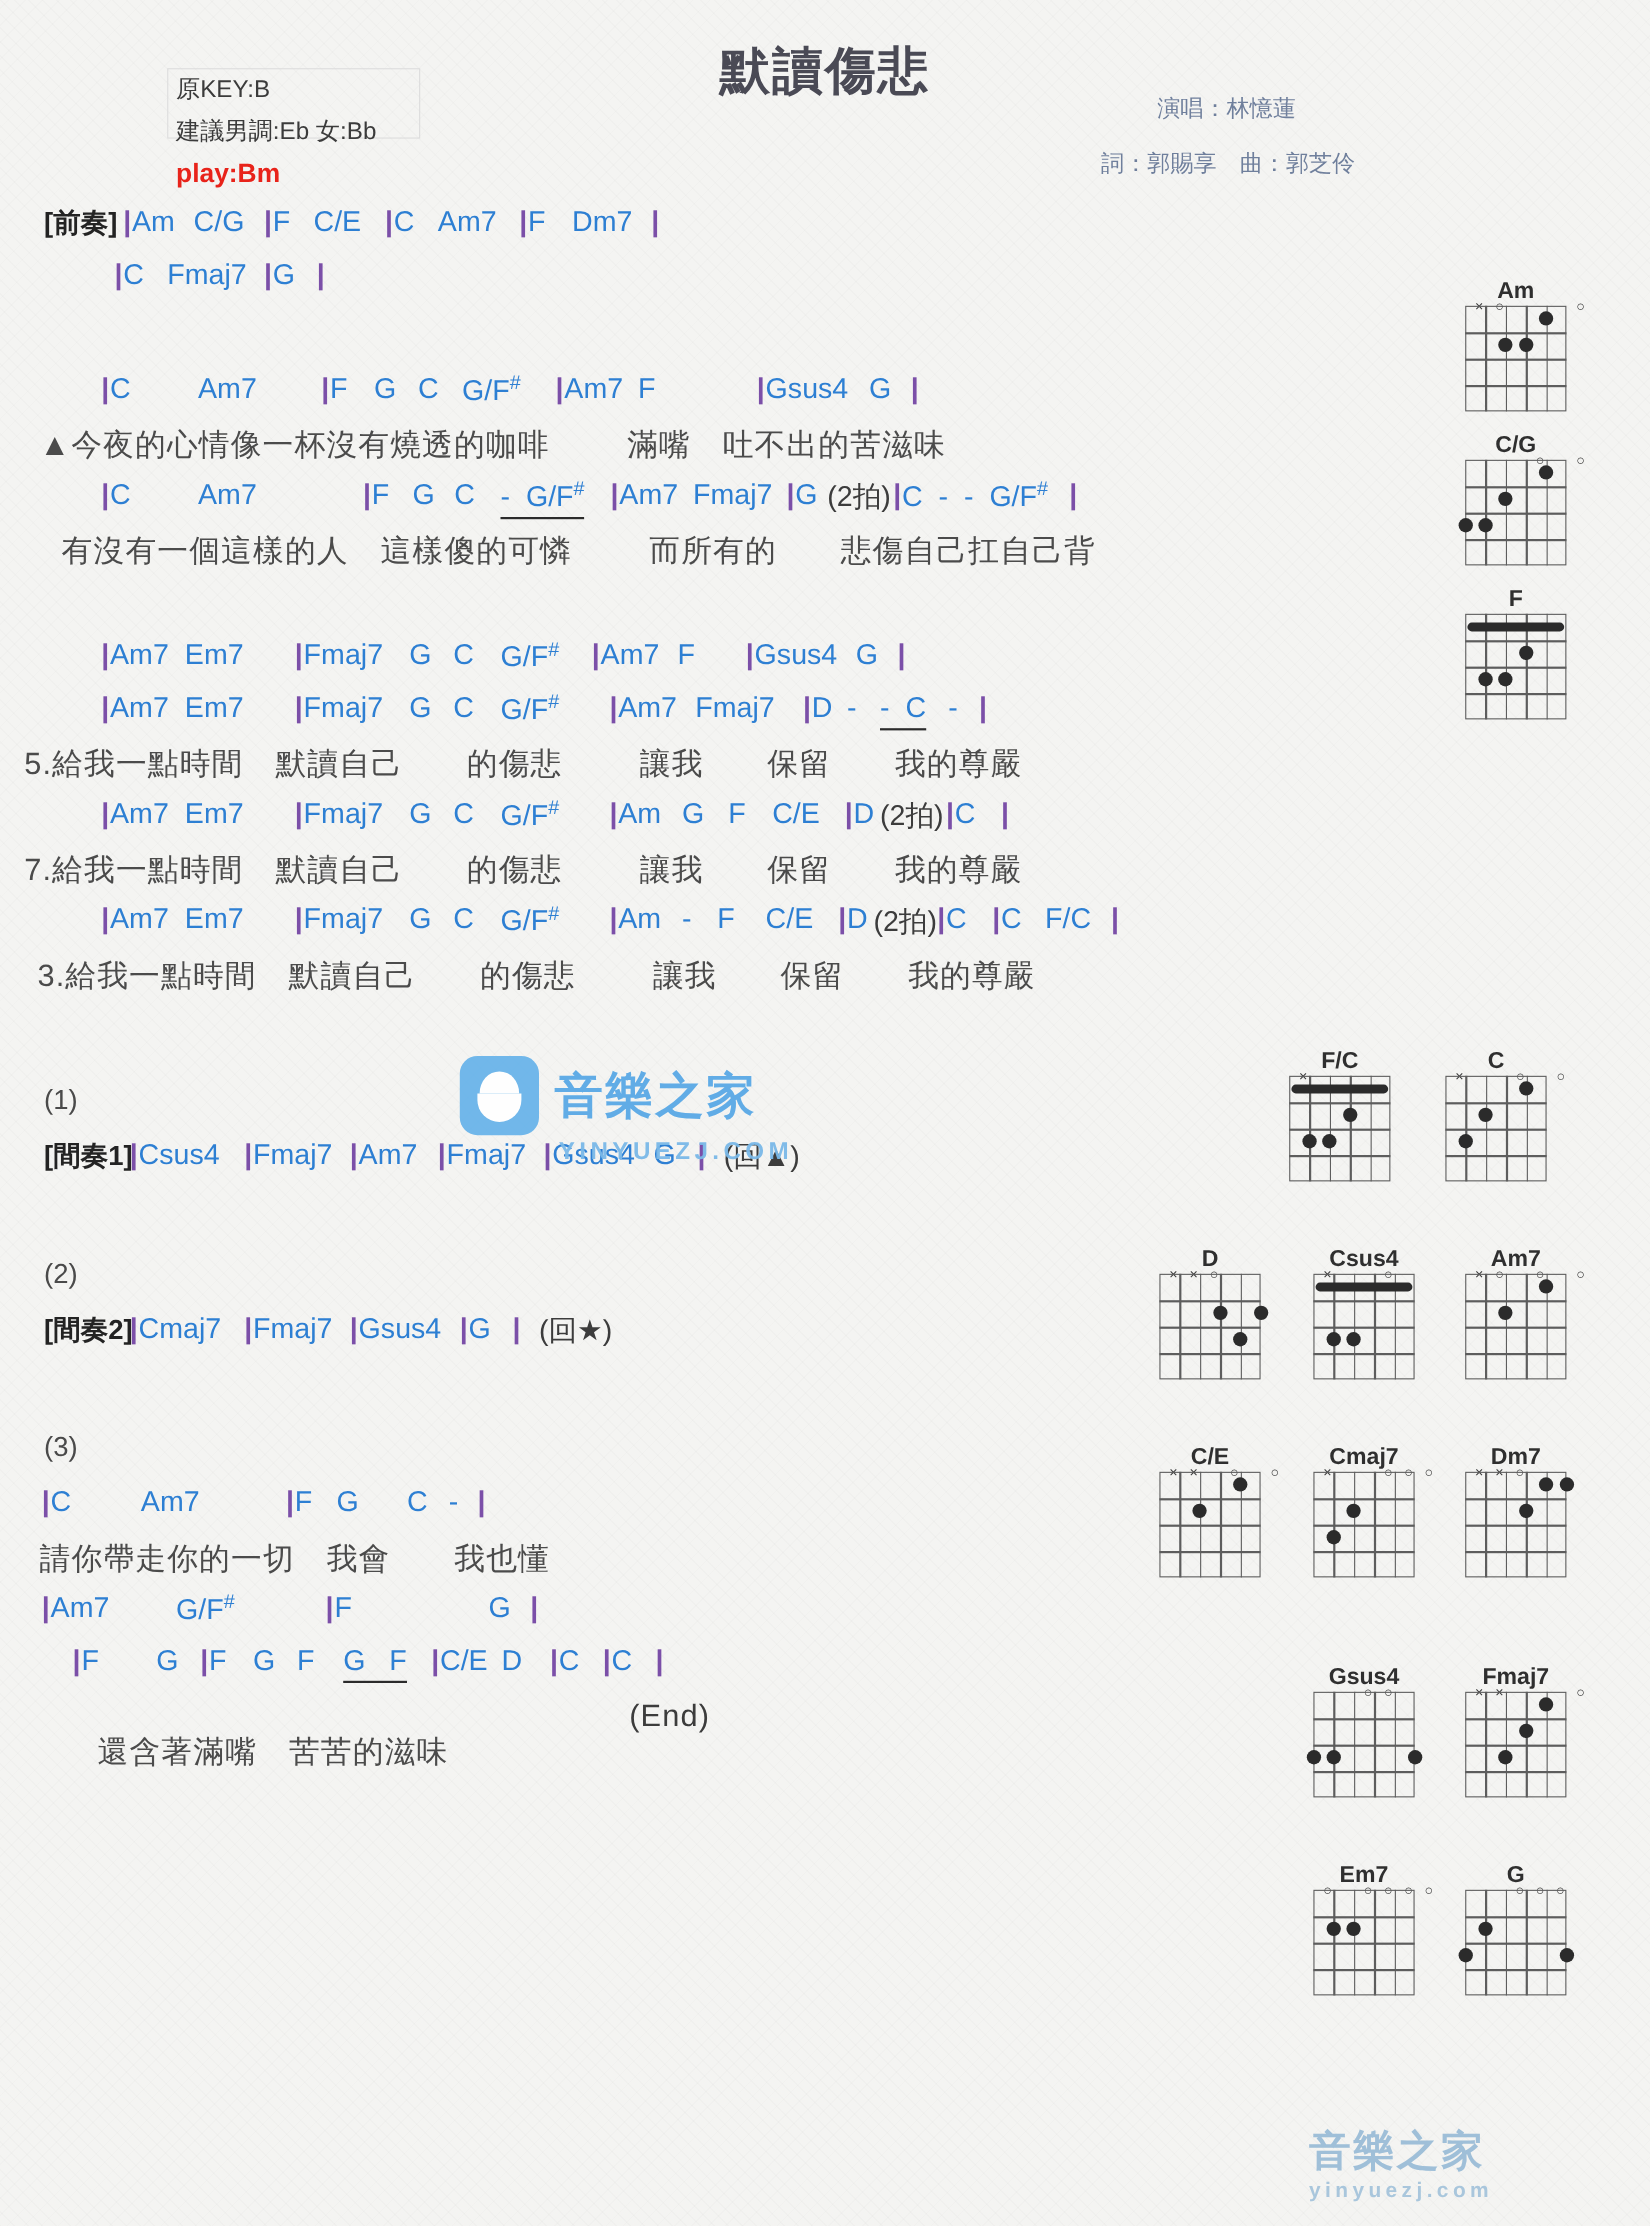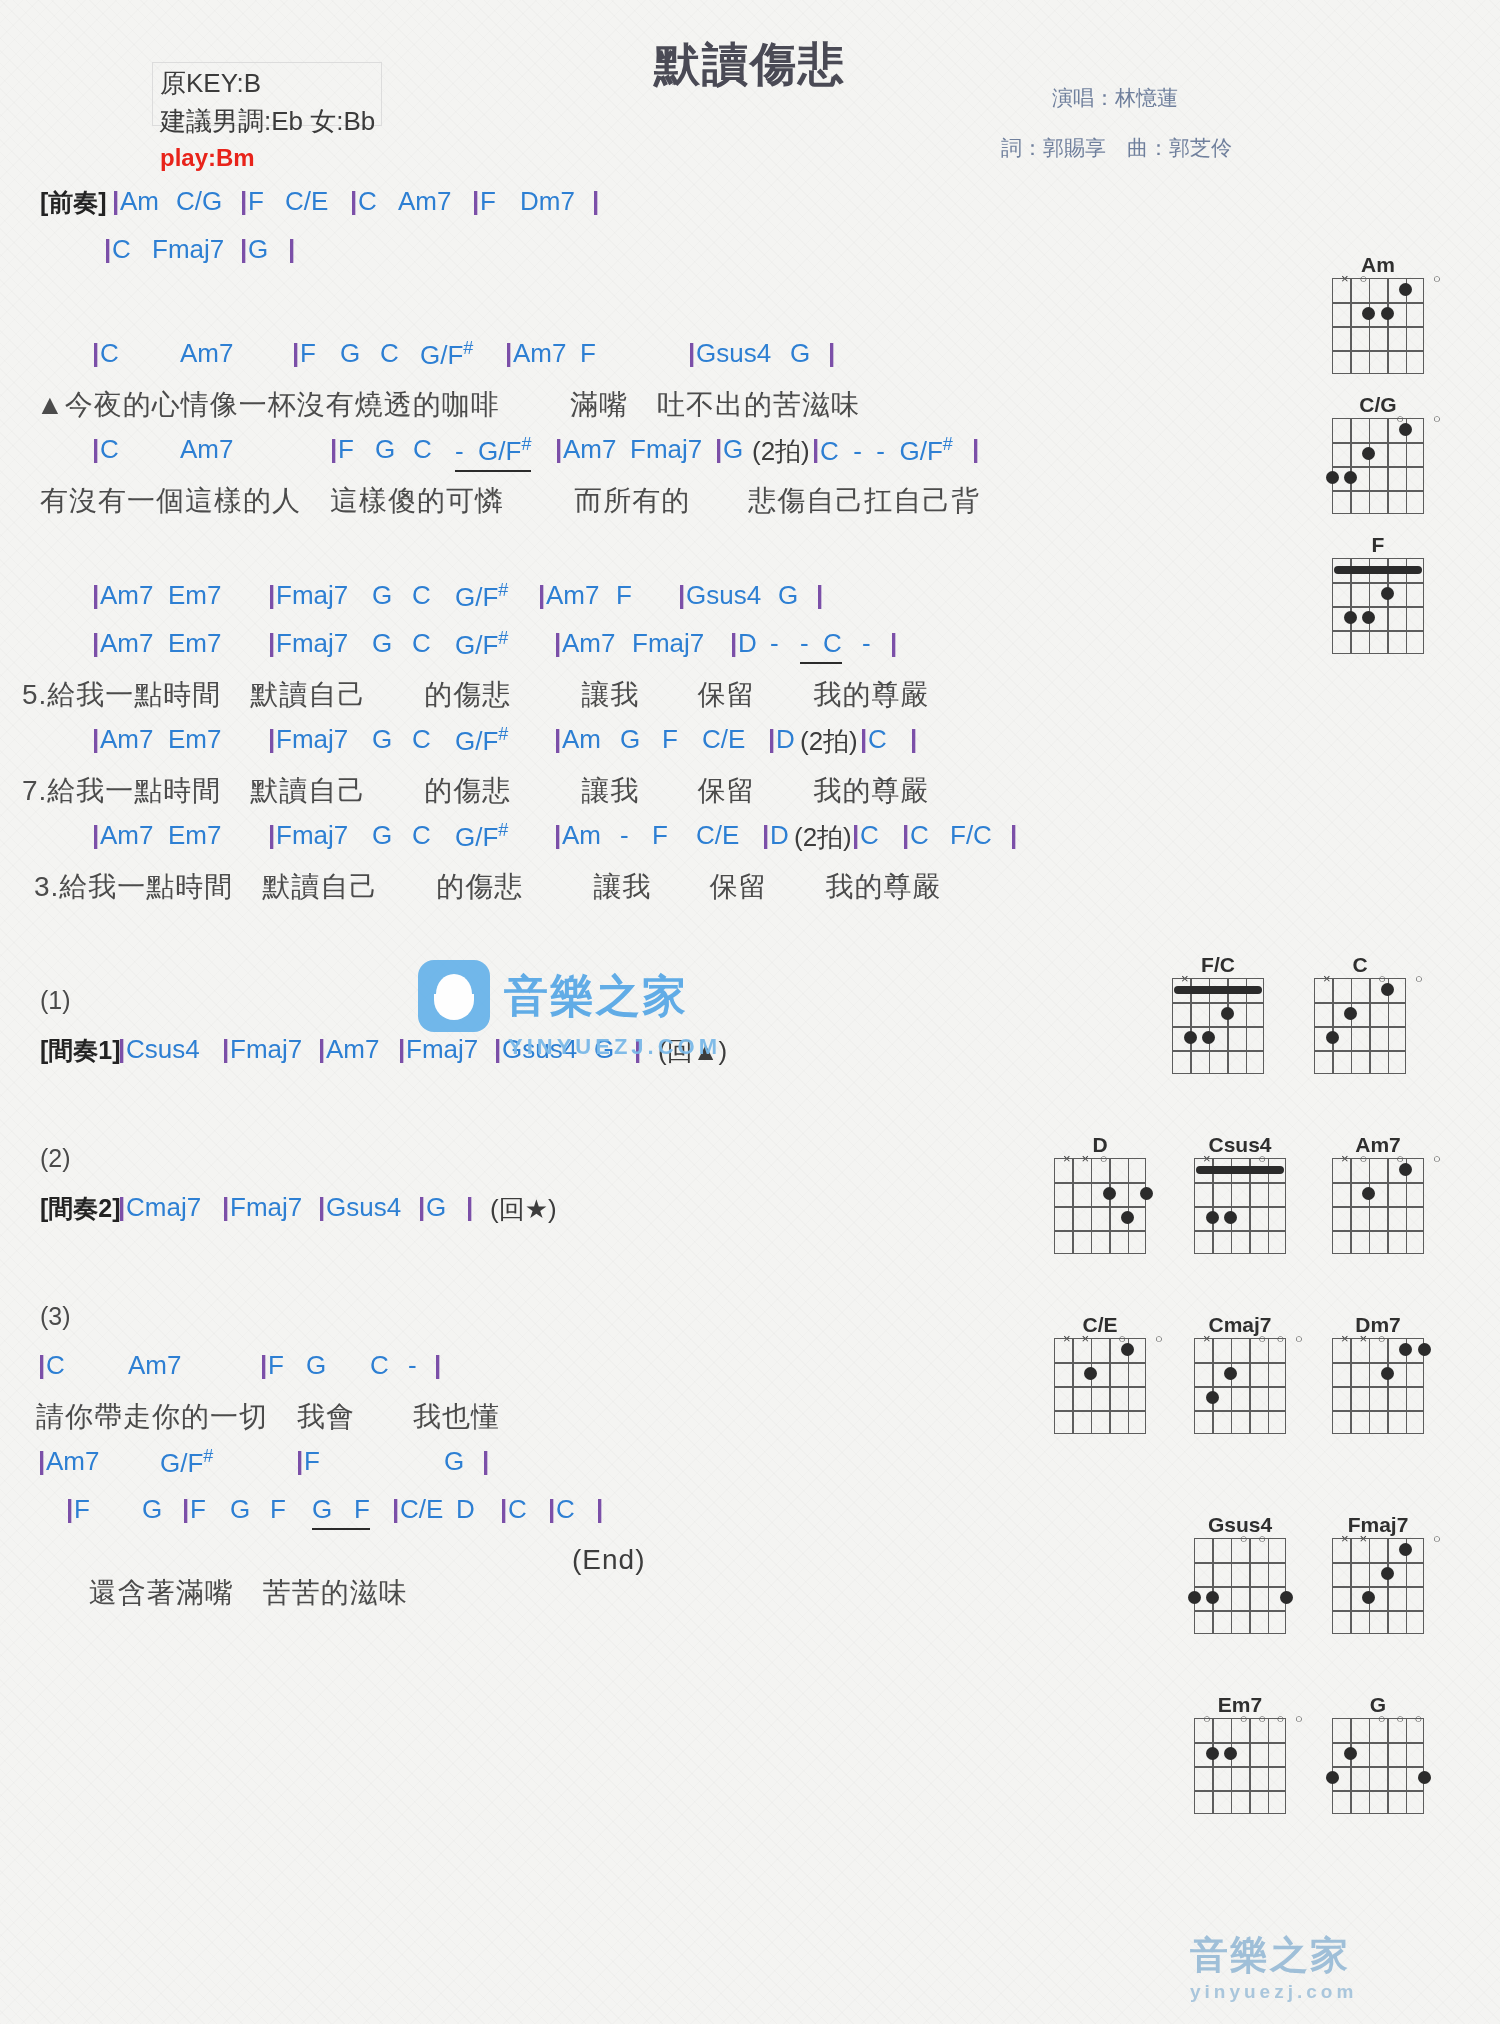--- a/index.html
+++ b/index.html
@@ -20,21 +20,21 @@
     pointer-events:none;
   }
 
   .sheet{position:absolute;inset:0;}
 
   
   .keybox{
     position:absolute;left:152px;top:62px;width:228px;height:62px;
     border:1px solid #dcdcdc;background:transparent;
   }
-  .key-line{position:absolute;font-size:26px;color:#3b3b3b;white-space:nowrap;}
+  .key-line{position:absolute;font-size:22px;color:#3b3b3b;white-space:nowrap;}
   .key-orig{left:160px;top:66px;}
   .key-sugg{left:160px;top:104px;}
   .key-play{left:160px;top:144px;color:#e8231a;font-weight:bold;font-size:24px;}
 
   .song-title{
     position:absolute;left:0;right:0;top:34px;text-align:center;
     font-size:46px;font-weight:bold;color:#4a4a55;letter-spacing:2px;
   }
   .credit{position:absolute;font-size:21px;color:#6f7f9c;white-space:nowrap;}
   .credit-1{right:322px;top:84px;}
@@ -157,21 +157,21 @@
       <span class="tok chd" style="left:375px">G</span>
       <span class="tok chd" style="left:413px">C</span>
       <span class="tok chd u" style="left:455px">-  G/F<span class="sharp">#</span></span>
       <span class="tok bar" style="left:555px">|</span><span class="tok chd" style="left:563px">Am7</span>
       <span class="tok chd" style="left:630px">Fmaj7</span>
       <span class="tok bar" style="left:715px">|</span><span class="tok chd" style="left:723px">G</span>
       <span class="tok plain" style="left:752px">(2拍)</span>
       <span class="tok bar" style="left:812px">|</span><span class="tok chd" style="left:820px">C  -  -  G/F<span class="sharp">#</span></span>
       <span class="tok bar" style="left:972px">|</span>
     </div>
-    <div class="lyricline" style="padding-left:40px">有沒有一個這樣的人　這樣傻的可憐        而所有的　　悲傷自己扛自己背</div>
+    <div class="lyricline" style="padding-left:56px">有沒有一個這樣的人　這樣傻的可憐        而所有的　　悲傷自己扛自己背</div>
 
     <div style="height:50px"></div>
 
     <div class="chordline">
       <span class="tok bar" style="left:92px">|</span><span class="tok chd" style="left:100px">Am7</span>
       <span class="tok chd" style="left:168px">Em7</span>
       <span class="tok bar" style="left:268px">|</span><span class="tok chd" style="left:276px">Fmaj7</span>
       <span class="tok chd" style="left:372px">G</span>
       <span class="tok chd" style="left:412px">C</span>
       <span class="tok chd" style="left:455px">G/F<span class="sharp">#</span></span>

